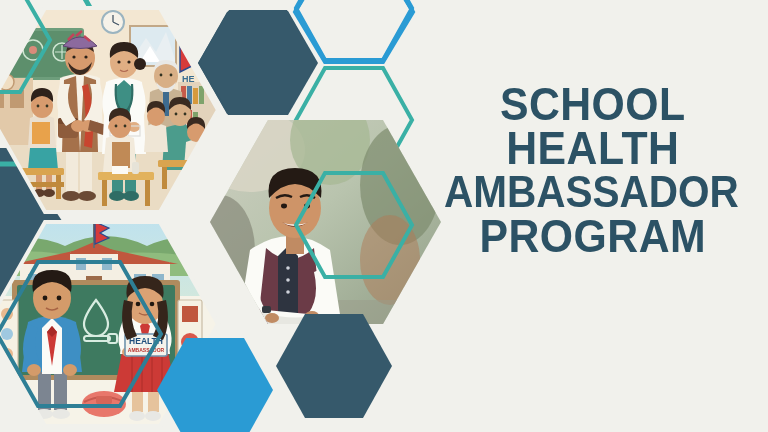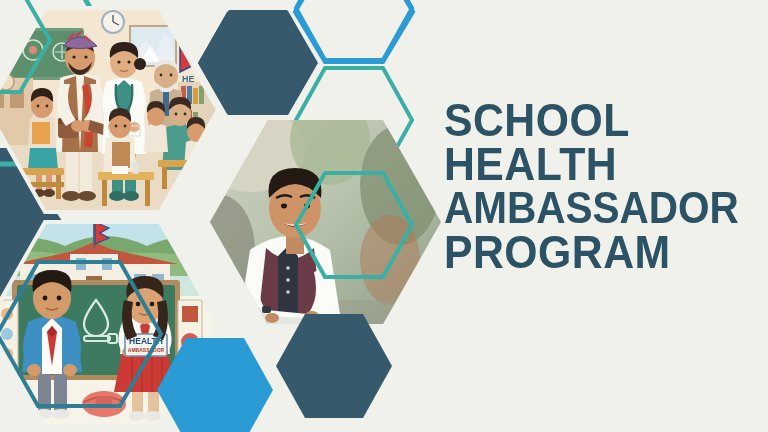--- a/index.html
+++ b/index.html
@@ -13,23 +13,24 @@
     position:relative;
     width:768px; height:432px;
     background:#F1F1EC;
     overflow:hidden;
   }
   #bg-svg { position:absolute; inset:0; width:768px; height:432px; }
 
   
   #title-block {
     position:absolute;
-    left:444px; top:98px;
+    left:444px; top:82px;
     width:320px;
     z-index:40;
+    text-align:center;
   }
   .title-line {
     font-family:"Liberation Sans", sans-serif;
     font-weight:bold;
     color:#2C5265;
     font-size:46px;
     line-height:44px;
     letter-spacing:0.5px;
     transform:scaleX(0.93);
     transform-origin:left center;

